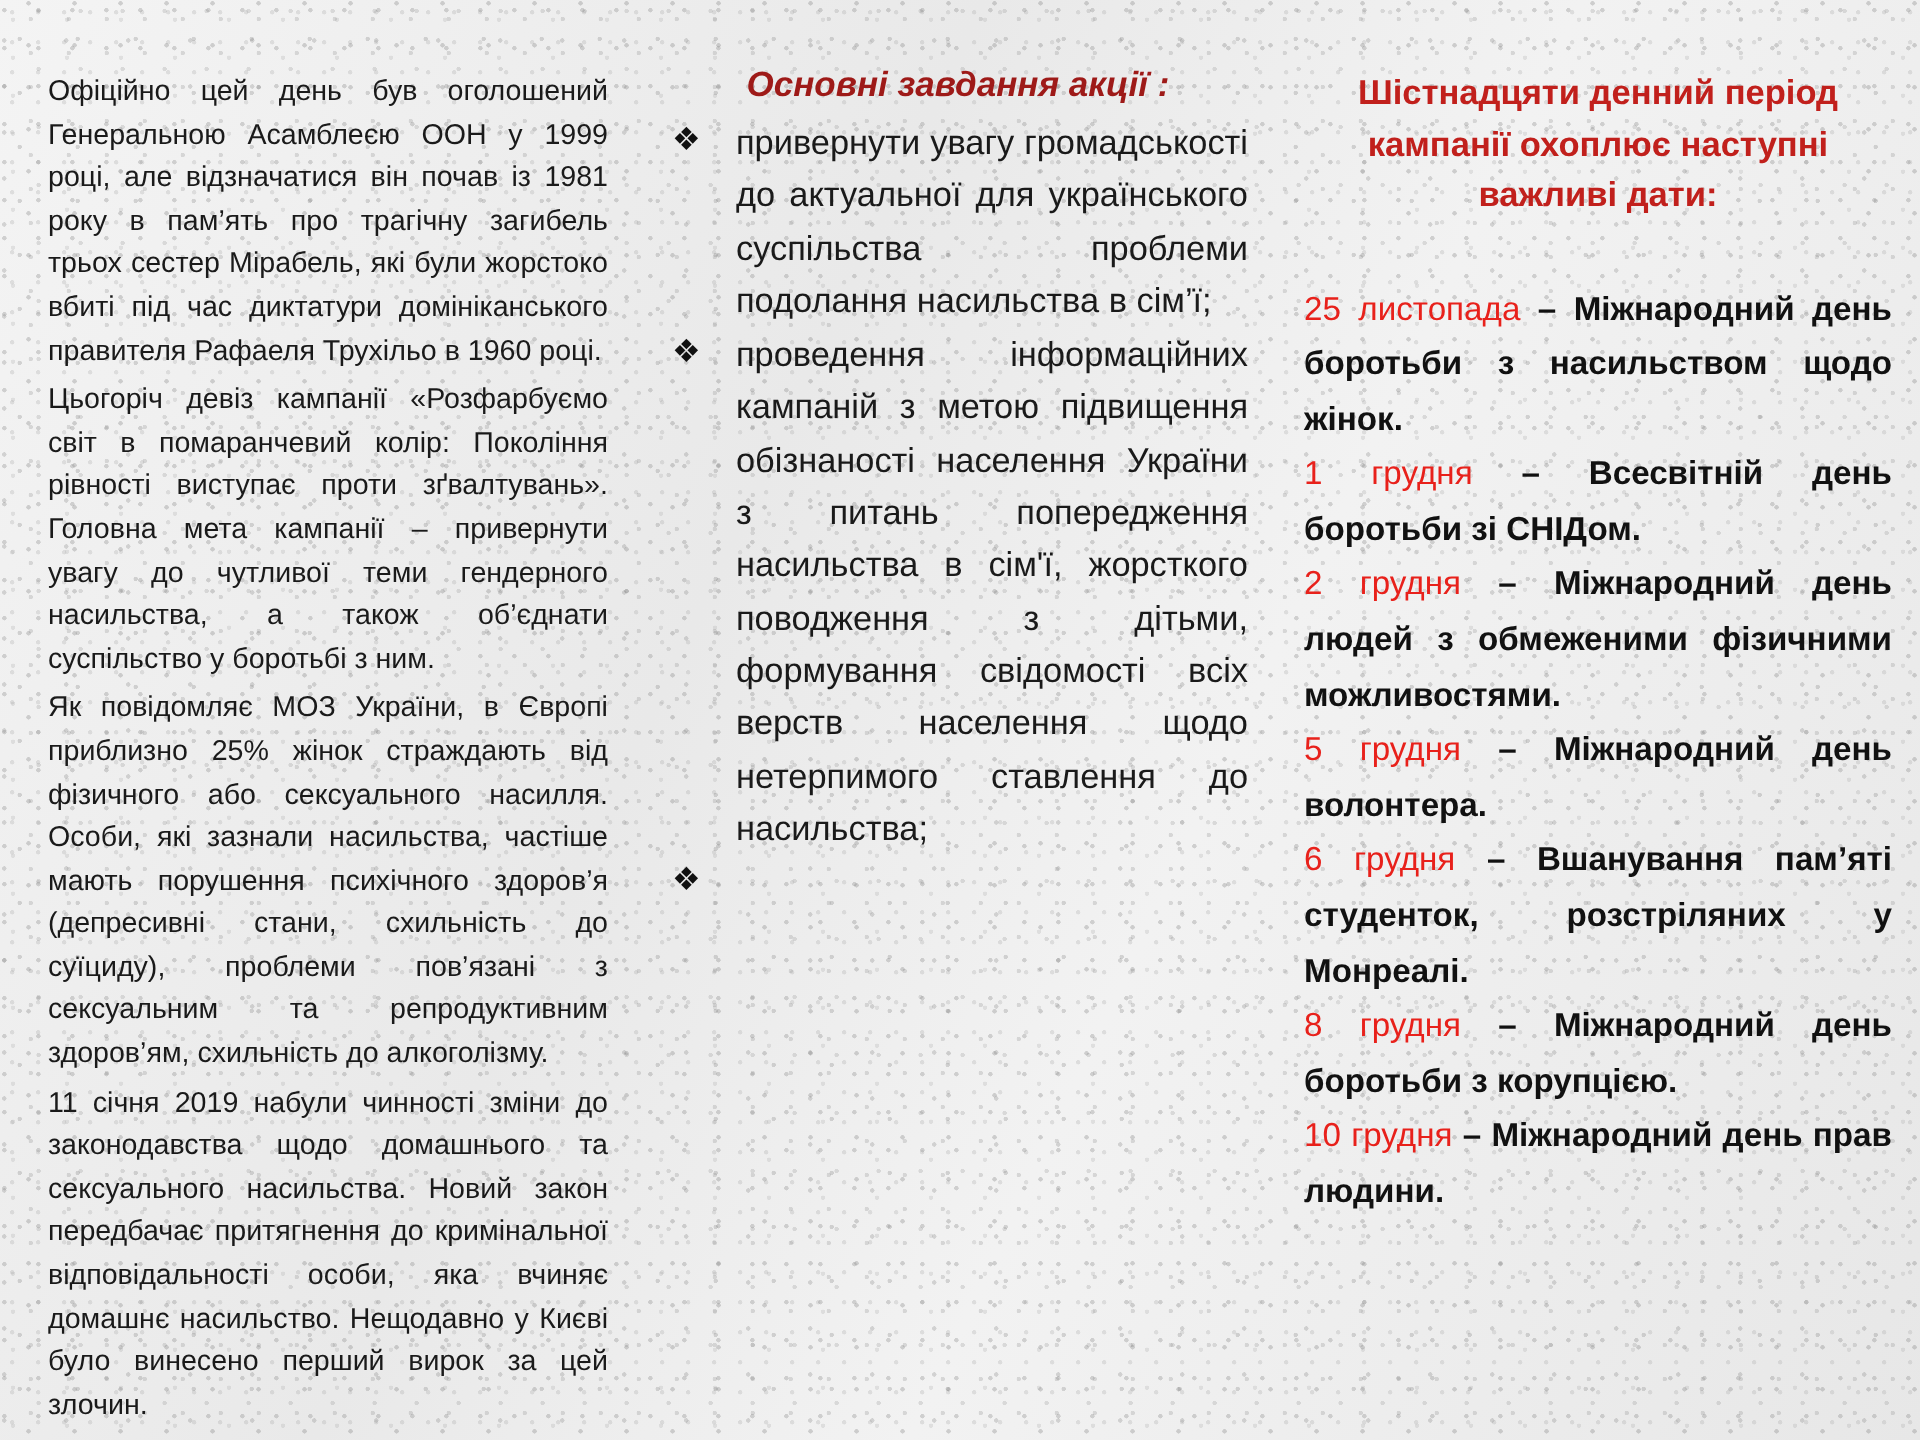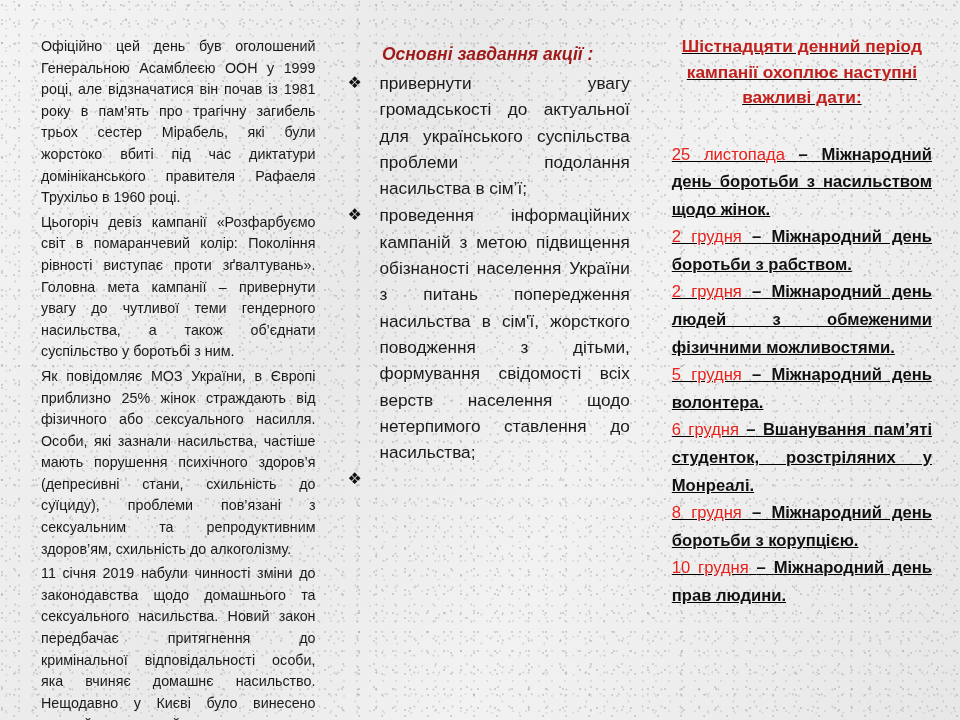--- a/index.html
+++ b/index.html
@@ -26,21 +26,20 @@
       17px 19px, 23px 21px, 19px 17px, 29px 27px,
       13px 15px, 31px 23px, 21px 29px, 27px 19px,
       100% 100%;
   }
 
   .page {
     position: relative;
     width: 960px;
     height: 720px;
     box-sizing: border-box;
-    padding-left: 17px;
   }
 
   .columns {
     display: flex;
     align-items: flex-start;
     padding: 30px 0 0 0;
   }
 
   .col {
     box-sizing: border-box;
@@ -61,21 +60,21 @@
     -moz-text-align-last: left;
     hyphens: none;
   }
 
   
   .col-mid {
     width: 312px;
     padding: 0 10px 0 12px;
   }
   .mid-title {
-    margin: 12px 0 4px 0;
+    margin: 0 0 4px 0;
     font-size: 17.5px;
     font-weight: bold;
     font-style: italic;
     color: #9e1a18;
     text-align: center;
     line-height: 24px;
   }
   .bullet-list {
     margin: 0;
     padding: 0;
@@ -98,32 +97,31 @@
     top: 0;
     font-size: 16px;
     line-height: 26.3px;
     color: #111;
   }
 
   
   .col-right {
     width: 326px;
     padding: 0 14px 0 18px;
-    text-decoration: underline;
   }
   .right-title {
     margin: 4px 0 0 0;
     font-size: 17.3px;
     font-weight: bold;
     color: #c1201c;
     text-align: center;
     line-height: 25.5px;
   }
   .dates-list {
-    margin: 14px;
+    margin: 0;
     padding: 0;
     list-style: none;
   }
   .date-item {
     font-size: 16.6px;
     line-height: 27.6px;
     color: #111;
     font-weight: bold;
     text-align: justify;
     text-align-last: left;
@@ -177,23 +175,23 @@
 
     <div class="col col-right">
       <div class="right-title">Шістнадцяти денний період кампанії охоплює наступні важливі дати:</div>
       <ul class="dates-list">
         <li class="date-item">
           <span class="date-key">25 листопада</span>
           <span class="date-dash">–</span>
           <span class="date-text">Міжнародний день боротьби з насильством щодо жінок.</span>
         </li>
         <li class="date-item">
-          <span class="date-key">2 грудня</span>
-          <span class="date-dash">–</span>
-          <span class="date-text">Міжнародний день боротьби з рабством.</span>
+          <span class="date-key">1 грудня</span>
+          <span class="date-dash">–</span>
+          <span class="date-text">Всесвітній день боротьби зі СНІДом.</span>
         </li>
         <li class="date-item">
           <span class="date-key">2 грудня</span>
           <span class="date-dash">–</span>
           <span class="date-text">Міжнародний день людей з обмеженими фізичними можливостями.</span>
         </li>
         <li class="date-item">
           <span class="date-key">5 грудня</span>
           <span class="date-dash">–</span>
           <span class="date-text">Міжнародний день волонтера.</span>

